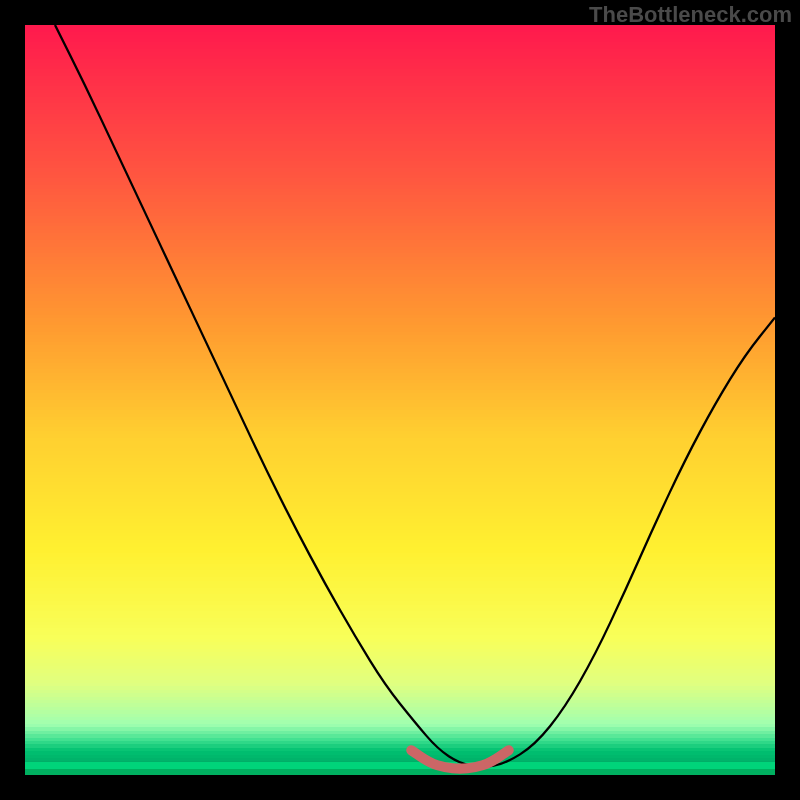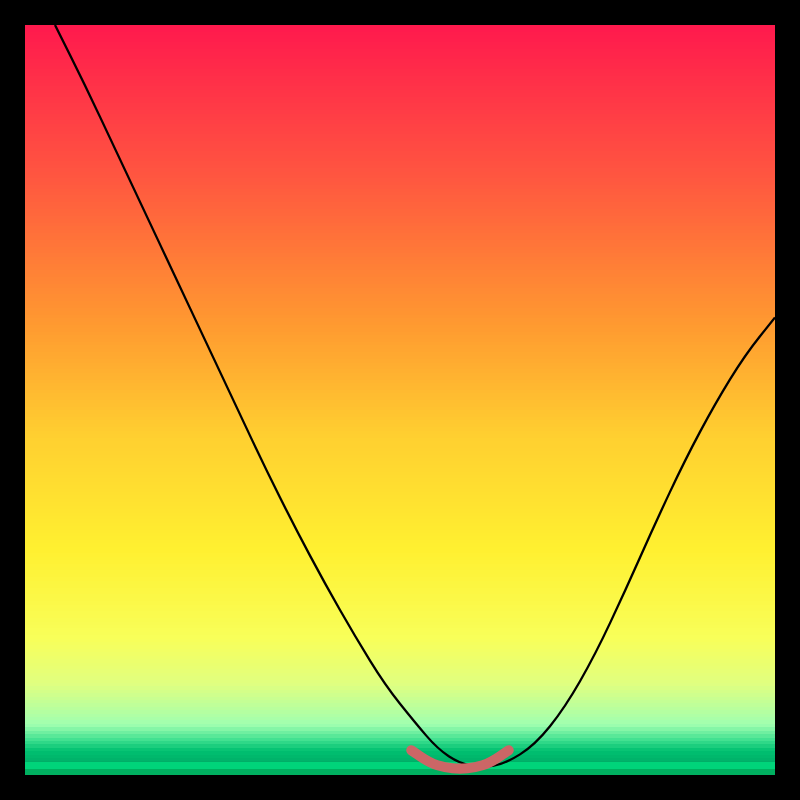--- a/index.html
+++ b/index.html
@@ -284,13 +284,14 @@
       <div class="stripe" style="top: 739.773px; height: 4.40909px; background: rgb(0, 170, 101);"></div>
       <div class="stripe" style="top: 743.182px; height: 4.40909px; background: rgb(0, 165, 98);"></div>
       <div class="stripe" style="top: 746.591px; height: 4.40909px; background: rgb(0, 160, 96);"></div>
       <div class="stripe" style="top: 736.5px; height: 7.5px; background: rgb(0, 212, 122);"></div>
       <div class="stripe" style="top: 744px; height: 6px; background: rgb(0, 176, 96);"></div>
       <svg class="curve-svg" viewBox="0 0 750 750">
       <path class="curve-path" id="curve-main" d="M 30 0 Q 30 0 45 30 Q 60 60 75 91.875 Q 90 123.75 105 155.625 Q 120 187.5 135 219.375 Q 150 251.25 165 283.125 Q 180 315.00000000000006 195 346.875 Q 210.00000000000003 378.75 225 410.625 Q 240 442.5 255 472.5 Q 270 502.5 285 530.625 Q 300 558.75 315 585 Q 330 611.25 345 635.625 Q 360 660 375 678.75 Q 390 697.5 401.25 710.625 Q 412.50000000000006 723.75 423.75 731.25 Q 434.99999999999994 738.75 446.25 740.625 Q 457.5 742.5 468.75 740.625 Q 480 738.75 495 729.375 Q 510.00000000000006 720 525 701.25 Q 540 682.5 555 656.25 Q 570 630 585 598.125 Q 600 566.25 615 532.5 Q 630 498.75 645 466.875 Q 660 435 675 406.875 Q 690 378.75 705 354.375 Q 720 329.99999999999994 735 311.25 L 750 292.5"></path>
       <path class="plateau" id="curve-plateau" d="M 386.25 725.25 Q 386.25 725.25 395.625 731.625 Q 405 738 412.5 740.25 Q 420.00000000000006 742.5 427.5 743.25 Q 434.99999999999994 744 442.5 743.25 Q 450 742.5 457.5 740.25 Q 465 738 474.375 731.625 L 483.75 725.25"></path>
     </svg>
   </div>
+  <div class="watermark">TheBottleneck.com</div>
 </div>
 
 </body></html>

